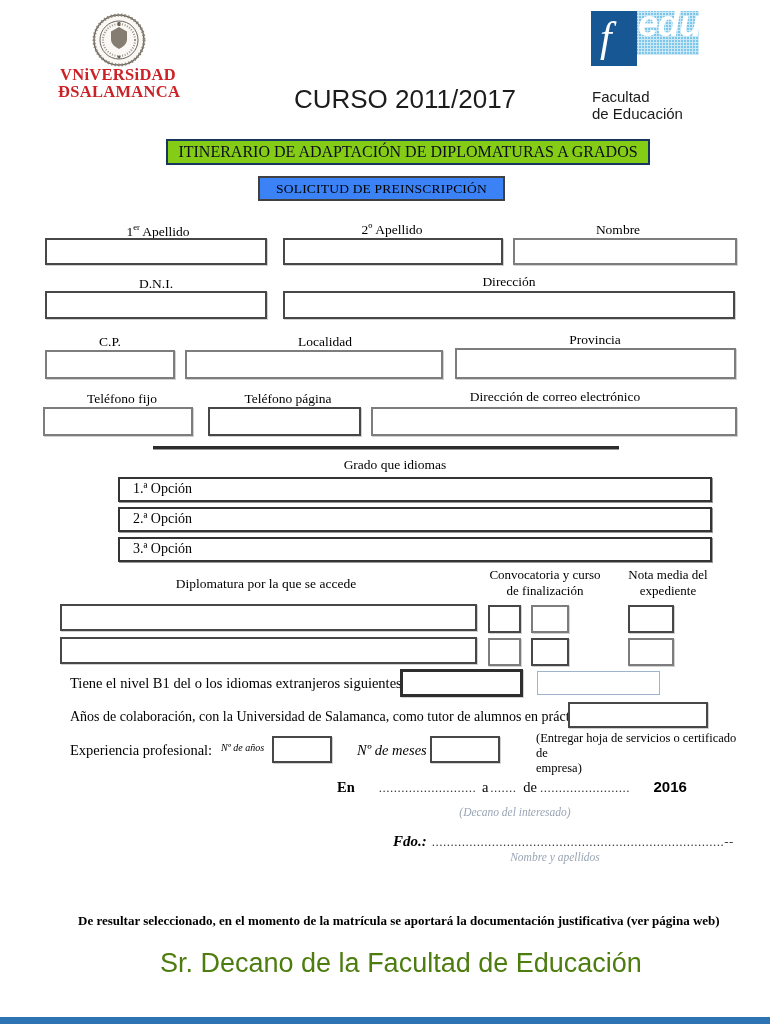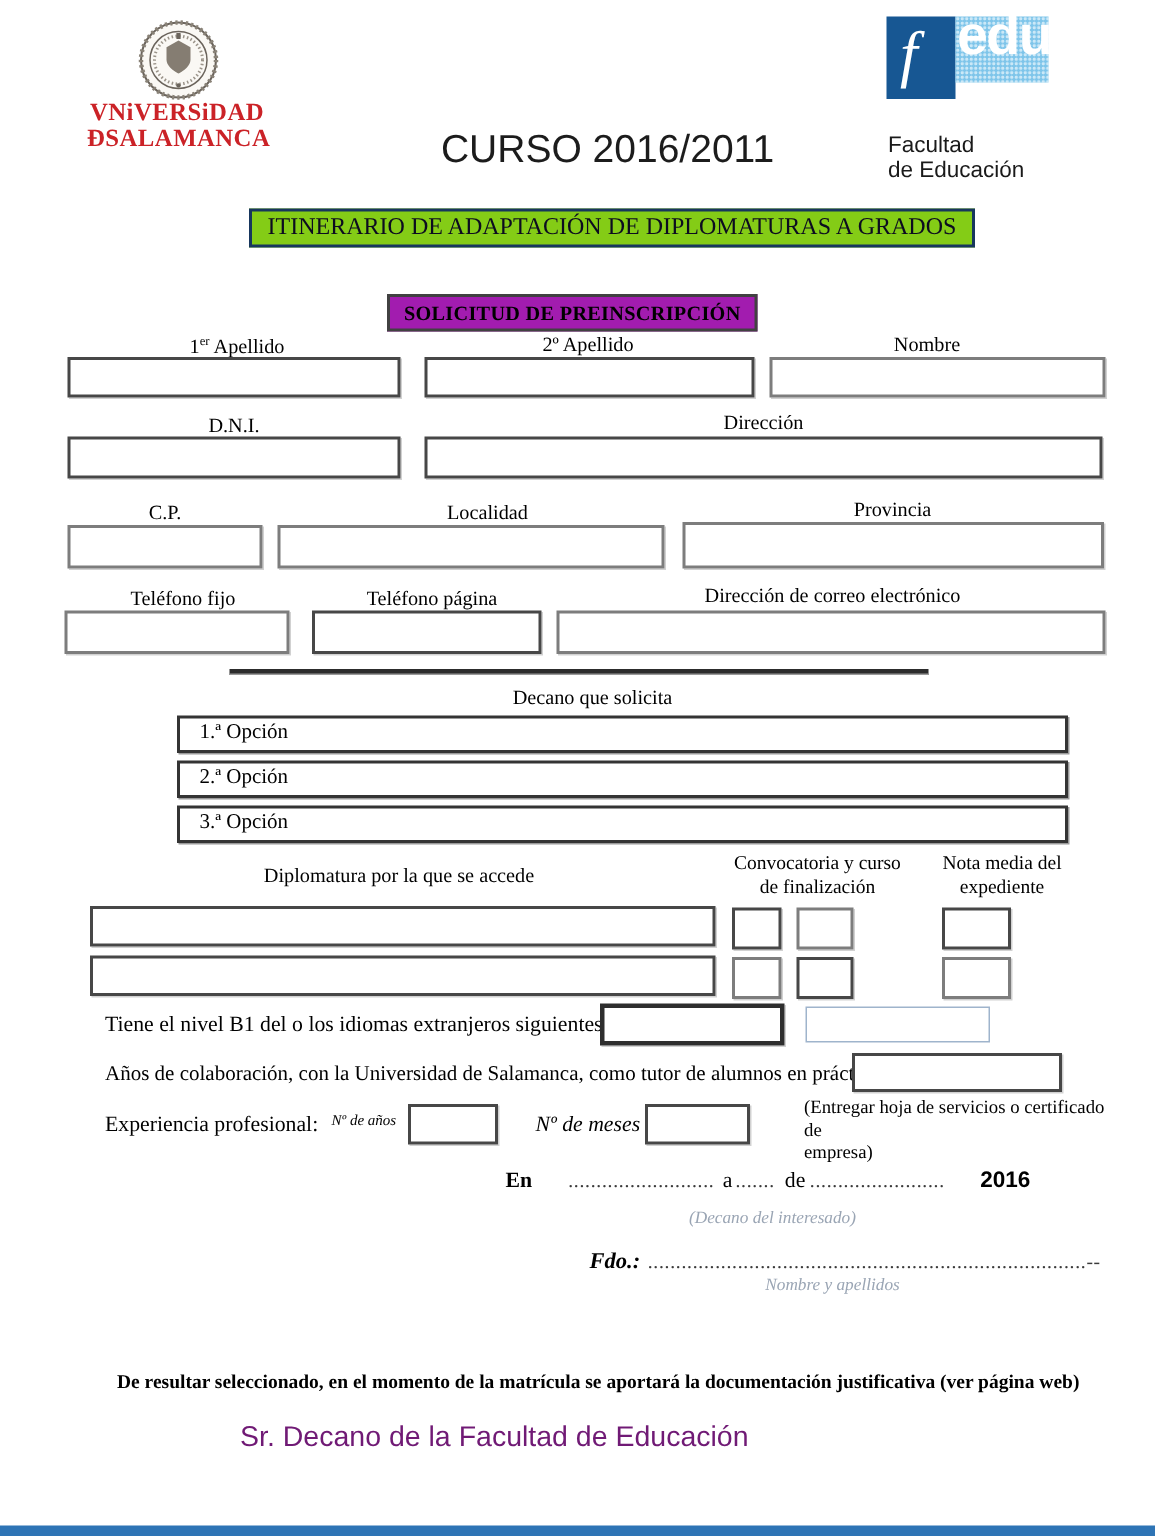--- a/index.html
+++ b/index.html
@@ -35,35 +35,35 @@
       <path d="M27 14 l8 4.5 v8 c0 6 -8 9.5 -8 9.5 c0 0 -8 -3.5 -8 -9.5 v-8 z" fill="#857d72"></path>
       <rect x="25.6" y="9" width="2.8" height="4" fill="#6b645c"></rect>
       <circle cx="27" cy="44" r="1.5" fill="#6b645c"></circle>
     </svg>
   </div>
   <div class="abs" style="left:58px;top:66px;width:120px;text-align:center;color:#cb2227;font-weight:bold;font-size:16.5px;line-height:17px;letter-spacing:.3px;">
     <div>VNiVERSiDAD</div>
     <div>ÐSALAMANCA</div>
   </div>
 
-  <div class="abs sans" style="left:270px;top:84px;width:270px;text-align:center;font-size:26px;color:#1c1c1c;">CURSO 2016/2011</div>
+  <div class="abs sans" style="left:270px;top:84px;width:270px;text-align:center;font-size:26px;color:#1c1c1c;">CURSO 2011/2017</div>
 
   <div class="abs" style="left:591px;top:11px;width:46px;height:55px;background:#175793;">
     <span class="ital" style="position:absolute;left:9px;top:2px;color:#fff;font-size:42px;font-family:'Liberation Serif',serif;">f</span>
   </div>
   <div class="abs" style="left:637px;top:11px;width:62px;height:44px;background-color:#7ec5ea;background-image:radial-gradient(rgba(255,255,255,.6) 1px, transparent 1.3px);background-size:3px 3px;">
-    <span class="sans" style="position:absolute;left:1px;top:-8px;color:#fff;font-size:37px;font-weight:bold;letter-spacing:-1px;">edu</span>
+    <span class="sans" style="position:absolute;left:1px;top:-8px;color:#fff;font-size:37px;font-weight:bold;letter-spacing:-1px;font-style:italic;">edu</span>
   </div>
   <div class="abs sans" style="left:592px;top:88px;font-size:15px;line-height:17px;color:#1a1a1a;">
     <div>Facultad</div>
     <div>de Educación</div>
   </div>
 
   <div class="abs" style="left:166px;top:139px;width:480px;height:22px;background:#84cc16;border:2px solid #17365d;text-align:center;font-size:16px;line-height:22px;color:#0c0c20;">ITINERARIO DE ADAPTACIÓN DE DIPLOMATURAS A GRADOS</div>
-  <div class="abs" style="left:258px;top:176px;width:243px;height:21px;background:#a21caf;border:2px solid #414141;text-align:center;font-size:13.5px;line-height:21px;font-weight:bold;letter-spacing:.2px;margin-top:20px;">SOLICITUD DE PREINSCRIPCIÓN</div>
+  <div class="abs" style="left:258px;top:176px;width:243px;height:21px;background:#3b82f6;border:2px solid #414141;text-align:center;font-size:13.5px;line-height:21px;font-weight:normal;letter-spacing:.2px;">SOLICITUD DE PREINSCRIPCIÓN</div>
 
   <div class="abs lbl" style="left:58px;top:222px;width:200px;"><span>1</span><sup>er</sup><span> Apellido</span></div>
   <div class="abs lbl" style="left:292px;top:222px;width:200px;text-align:center;">2º Apellido</div>
   <div class="abs lbl" style="left:518px;top:222px;width:200px;">Nombre</div>
   <div class="box" style="left:45px;top:238px;width:218px;height:23px;"></div>
   <div class="box" style="left:283px;top:238px;width:216px;height:23px;"></div>
   <div class="box gray" style="left:513px;top:238px;width:220px;height:23px;"></div>
 
   <div class="abs lbl" style="left:56px;top:276px;width:200px;">D.N.I.</div>
   <div class="abs lbl" style="left:400px;top:274px;width:218px;">Dirección</div>
@@ -79,21 +79,21 @@
 
   <div class="abs lbl" style="left:22px;top:391px;width:200px;">Teléfono fijo</div>
   <div class="abs lbl" style="left:188px;top:391px;width:200px;">Teléfono página</div>
   <div class="abs lbl" style="left:445px;top:389px;width:220px;">Dirección de correo electrónico</div>
   <div class="box gray" style="left:43px;top:407px;width:146px;height:25px;"></div>
   <div class="box" style="left:208px;top:407px;width:149px;height:25px;"></div>
   <div class="box gray" style="left:371px;top:407px;width:362px;height:25px;"></div>
 
   <div class="abs" style="left:153px;top:446px;width:466px;height:3px;background:#2c2c2c;border-bottom:1px solid #9a9a9a;"></div>
 
-  <div class="abs lbl" style="left:295px;top:457px;width:200px;">Decano que solicita</div>
+  <div class="abs lbl" style="left:295px;top:457px;width:200px;">Grado que idiomas</div>
   <div class="optbox" style="top:477px;">
       <span>1.ª Opción</span>
     </div>
   <div class="optbox" style="top:507px;">
       <span>2.ª Opción</span>
     </div>
   <div class="optbox" style="top:537px;">
       <span>3.ª Opción</span>
     </div>
 
@@ -141,17 +141,17 @@
     <span class="sans" style="font-weight:bold;font-size:15px;margin-left:20px;">2016</span>
   </div>
 
   <div class="abs grayit" style="left:420px;top:806px;width:190px;text-align:center;">(Decano del interesado)</div>
   <div class="abs" style="left:393px;top:832px;white-space:nowrap;">
     <span class="ital" style="font-size:15px;font-weight:bold;margin-right:5px;">Fdo.:</span><span class="dots">..............................................................................--</span>
   </div>
   <div class="abs grayit" style="left:450px;top:851px;width:210px;text-align:center;">Nombre y apellidos</div>
 
   <div class="abs" style="left:78px;top:913px;width:650px;font-size:13px;font-weight:bold;">De resultar seleccionado, en el momento de la matrícula se aportará la documentación justificativa (ver página web)</div>
-  <div class="abs sans" style="left:160px;top:948px;font-size:19px;color:#701a75;">Sr. Decano de la Facultad de Educación</div>
+  <div class="abs sans" style="left:160px;top:948px;font-size:27px;color:#4d7c0f;">Sr. Decano de la Facultad de Educación</div>
 
   <div class="abs" style="left:0;top:1017px;width:770px;height:7px;background:#2e74b5;"></div>
 
 </div>
 
 </body></html>

